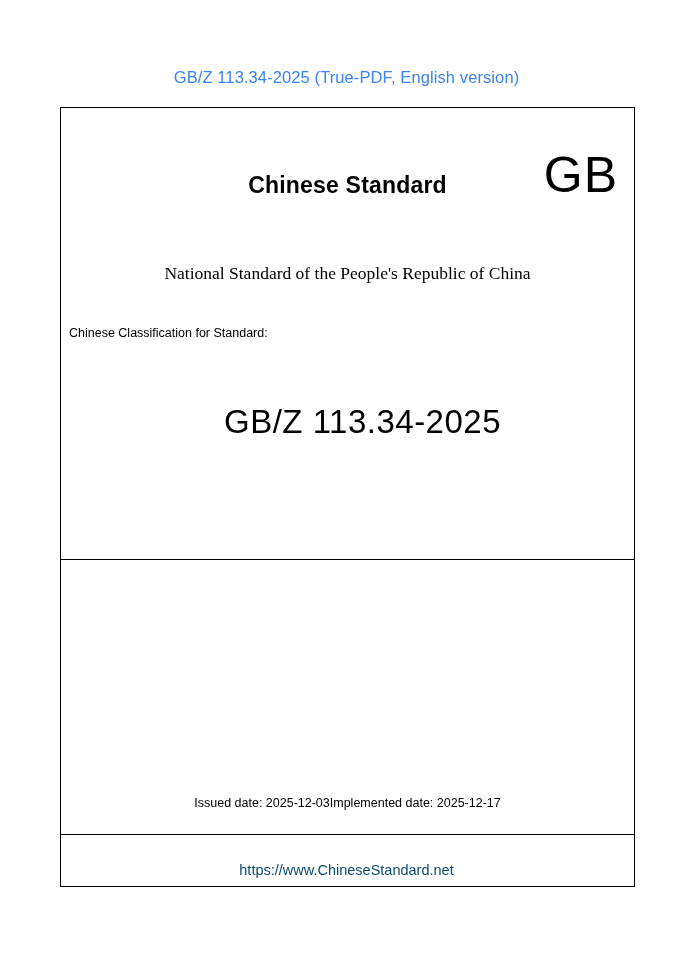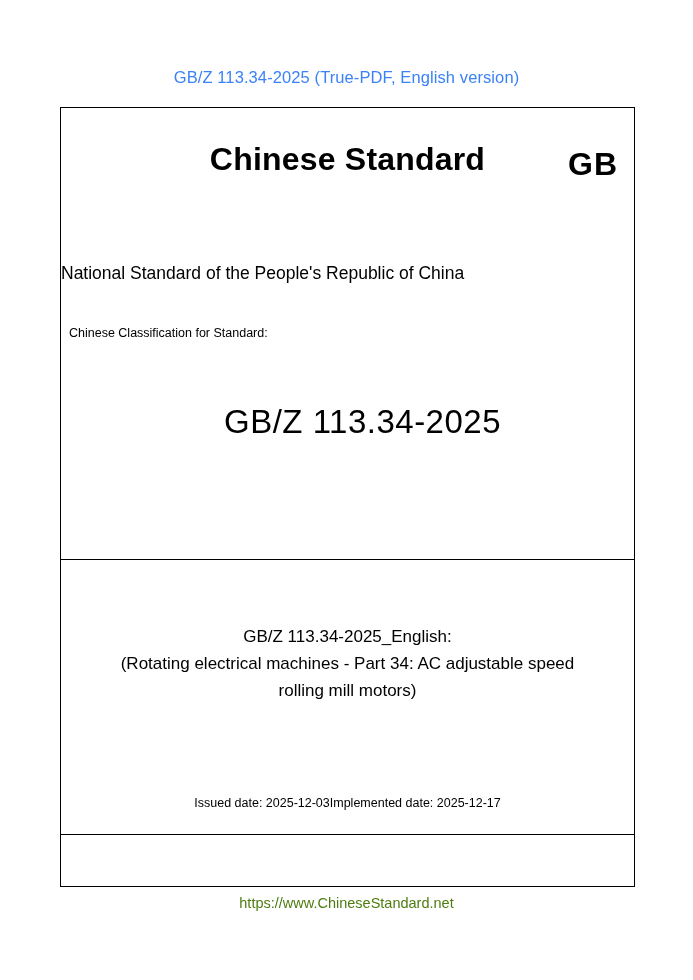--- a/index.html
+++ b/index.html
@@ -40,44 +40,45 @@
     box-sizing: border-box;
   }
   .upper-box {
     position: relative;
     height: 452px;
     border-bottom: 1.5px solid #000000;
     box-sizing: border-box;
   }
   .title-main {
     position: absolute;
-    top: 33px;
+    top: 64px;
     left: 0;
     width: 100%;
     text-align: center;
-    font-size: 32px;
+    font-size: 23px;
     font-weight: bold;
     letter-spacing: 0.2px;
   }
   .gb-mark {
     position: absolute;
     top: 38px;
     right: 16px;
-    font-size: 32px;
-    font-weight: bold;
+    font-size: 50px;
+    font-weight: normal;
     letter-spacing: 1px;
     margin-left: 20px;
   }
   .subtitle {
     position: absolute;
     top: 155px;
     left: 0;
     width: 100%;
-    text-align: left;
+    text-align: center;
     font-size: 17.5px;
+    font-family: Liberation Serif, serif;
   }
   .classification {
     position: absolute;
     top: 218px;
     left: 8px;
     font-size: 12.5px;
   }
   .std-number {
     position: absolute;
     top: 295px;
@@ -118,51 +119,46 @@
     display: flex;
     justify-content: center;
     font-size: 12.5px;
   }
   .footer-bar {
     height: 49px;
     box-sizing: border-box;
   }
   .site-url {
     position: absolute;
-    top: 895px;
+    top: 862px;
     left: 0;
     width: 693px;
     text-align: center;
     font-size: 14.5px;
-    color: #4d7c0f;
+    color: #0c4a6e;
   }
 </style>
 </head>
 <body>
 
 <div class="page">
 
   <div class="doc-header">GB/Z 113.34-2025 (True-PDF, English version)</div>
 
   <div class="cover">
 
     <div class="upper-box">
       <div class="title-main">Chinese Standard</div>
       <div class="gb-mark">GB</div>
       <div class="subtitle">National Standard of the People's Republic of China</div>
       <div class="classification">Chinese Classification for Standard:</div>
       <div class="std-number">GB/Z 113.34-2025</div>
     </div>
 
     <div class="lower-box">
-      <div class="eng-title">
-        <span class="line">GB/Z 113.34-2025_English:</span>
-        <span class="line">(Rotating electrical machines - Part 34: AC adjustable speed</span>
-        <span class="line">rolling mill motors)</span>
-      </div>
       <div class="dates">
         <span>Issued date: 2025-12-03</span>
         <span>Implemented date: 2025-12-17</span>
       </div>
     </div>
 
     <div class="footer-bar"></div>
 
   </div>
 

